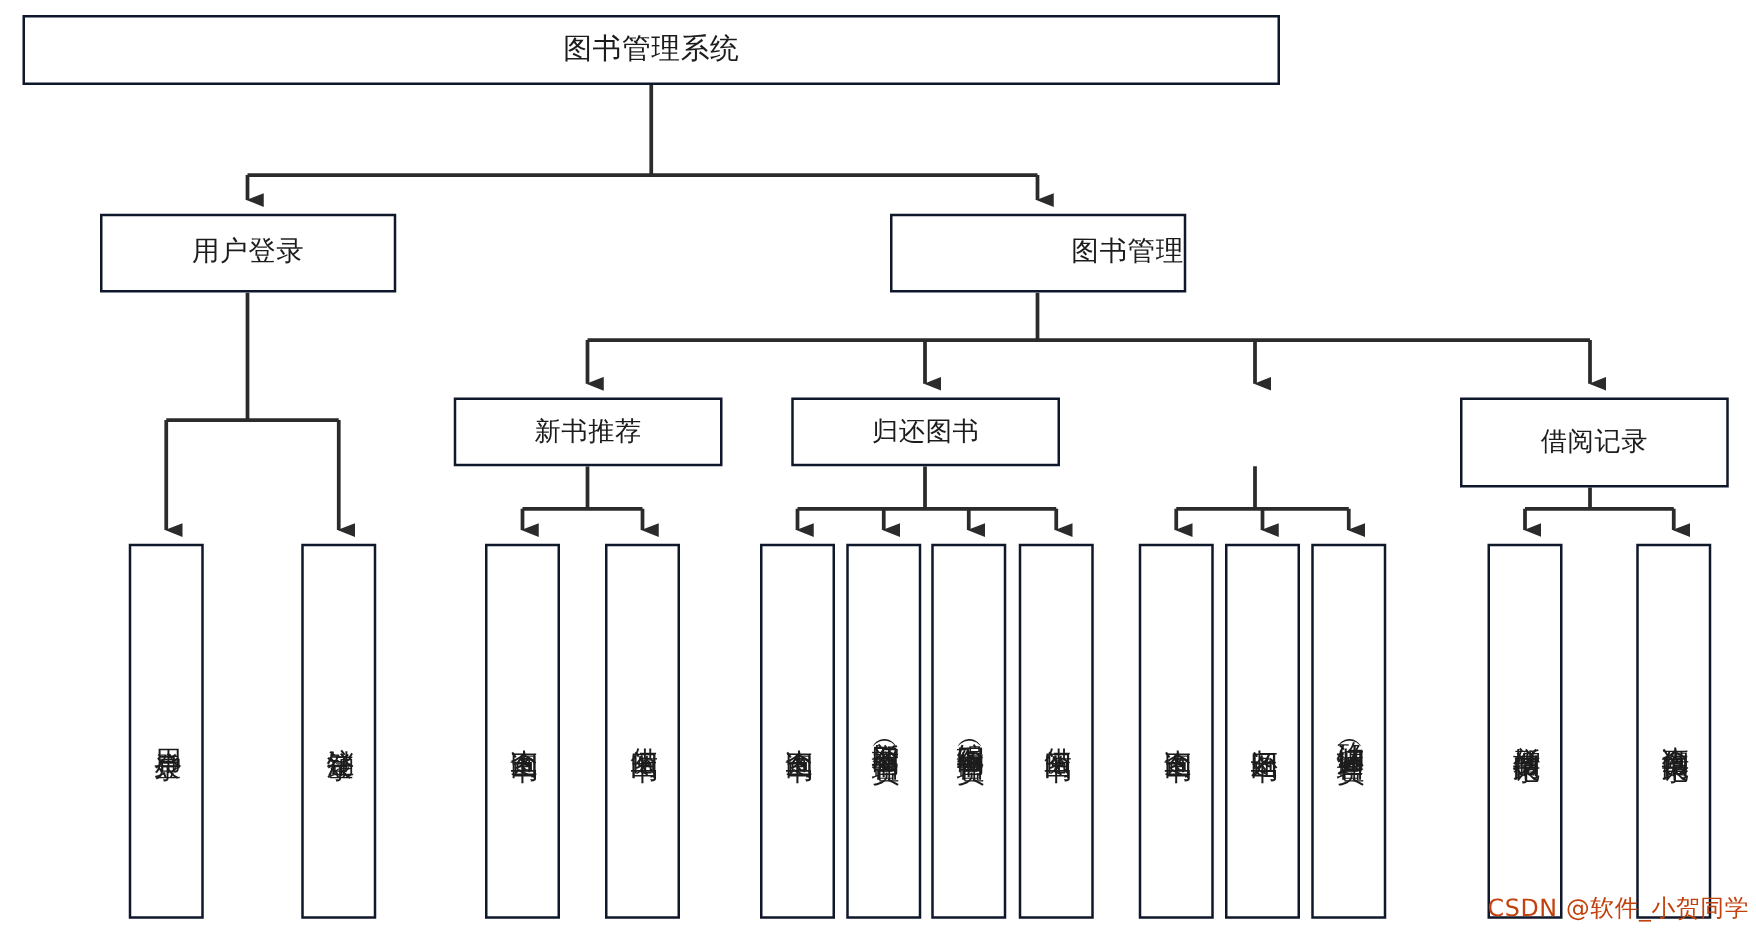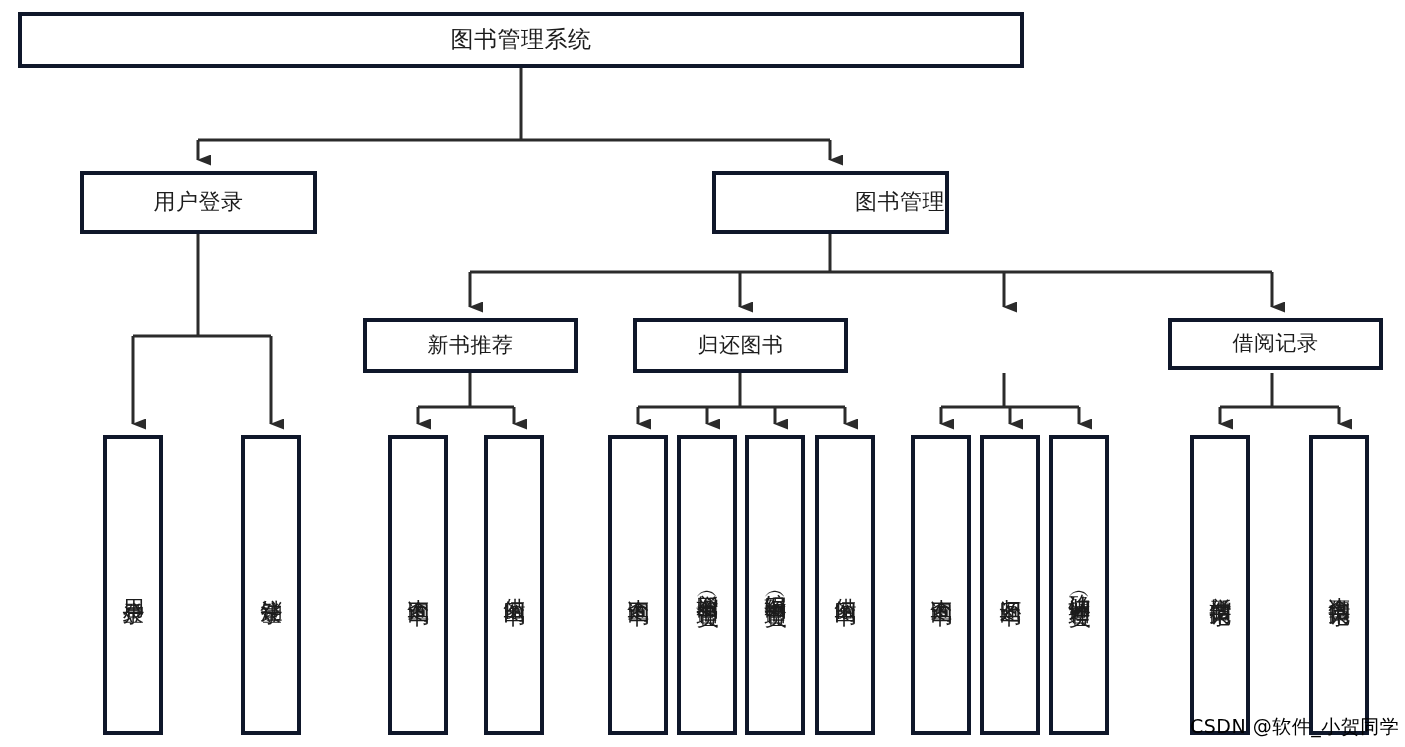--- a/index.html
+++ b/index.html
@@ -21,21 +21,21 @@
     position: absolute;
     left: 0;
     top: 0;
     width: 1405px;
     height: 747px;
     pointer-events: none;
   }
   .node {
     position: absolute;
     box-sizing: border-box;
-    border: 4px solid #0f172a;
+    border: 2px solid #0f172a;
     background: #ffffff;
     display: flex;
     align-items: center;
     justify-content: center;
     color: #1c1c1c;
   }
   .node .label {
     display: block;
     text-align: center;
     line-height: 1.12;
@@ -53,21 +53,21 @@
     writing-mode: vertical-rl;
     text-orientation: upright;
     font-size: 22px;
     line-height: 1.22;
     letter-spacing: 2px;
     white-space: nowrap;
   }
   .watermark {
     position: absolute;
     font-size: 19px;
-    color: #000000;
+    color: #c2410c;
     letter-spacing: 0.5px;
     white-space: nowrap;
     user-select: none;
   }
 </style>
 </head>
 <body>
 
 <div id="canvas">
 
@@ -135,21 +135,21 @@
 
   <div class="node lvl3" style="left:363px; top:318px; width:215px; height:55px;">
     <span class="label">新书推荐</span>
   </div>
 
   <div class="node lvl3" style="left:633px; top:318px; width:215px; height:55px;">
     <span class="label">归还图书</span>
   </div>
 
 
-  <div class="node lvl3" style="left:1168px; top:318px; width:215px; height:52px;">
+  <div class="node lvl3" style="left:1168px; top:318px; width:215px; height:72px;">
     <span class="label">借阅记录</span>
   </div>
 
   <div class="node leaf" style="left:103px; top:435px; width:60px; height:300px;">
     <span class="label">用户登录</span>
   </div>
   <div class="node leaf" style="left:241px; top:435px; width:60px; height:300px;">
     <span class="label">注销登录</span>
   </div>
 

